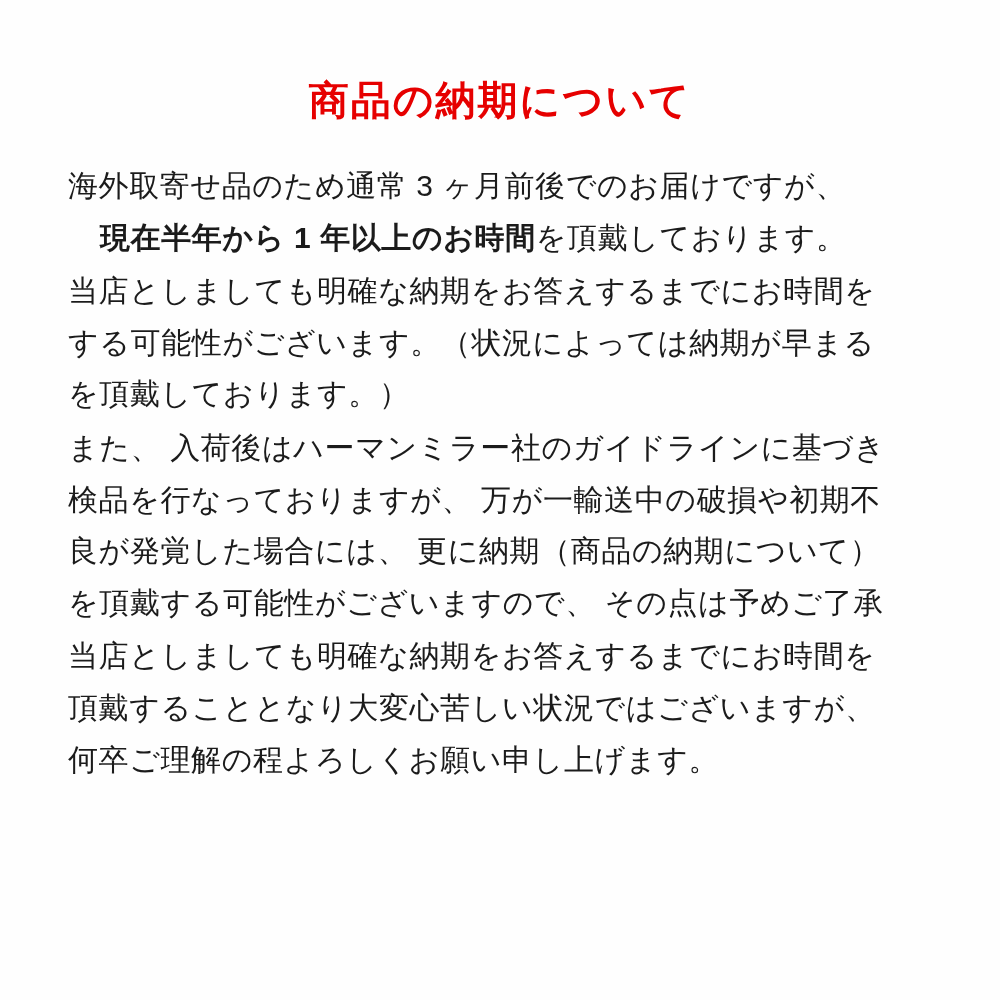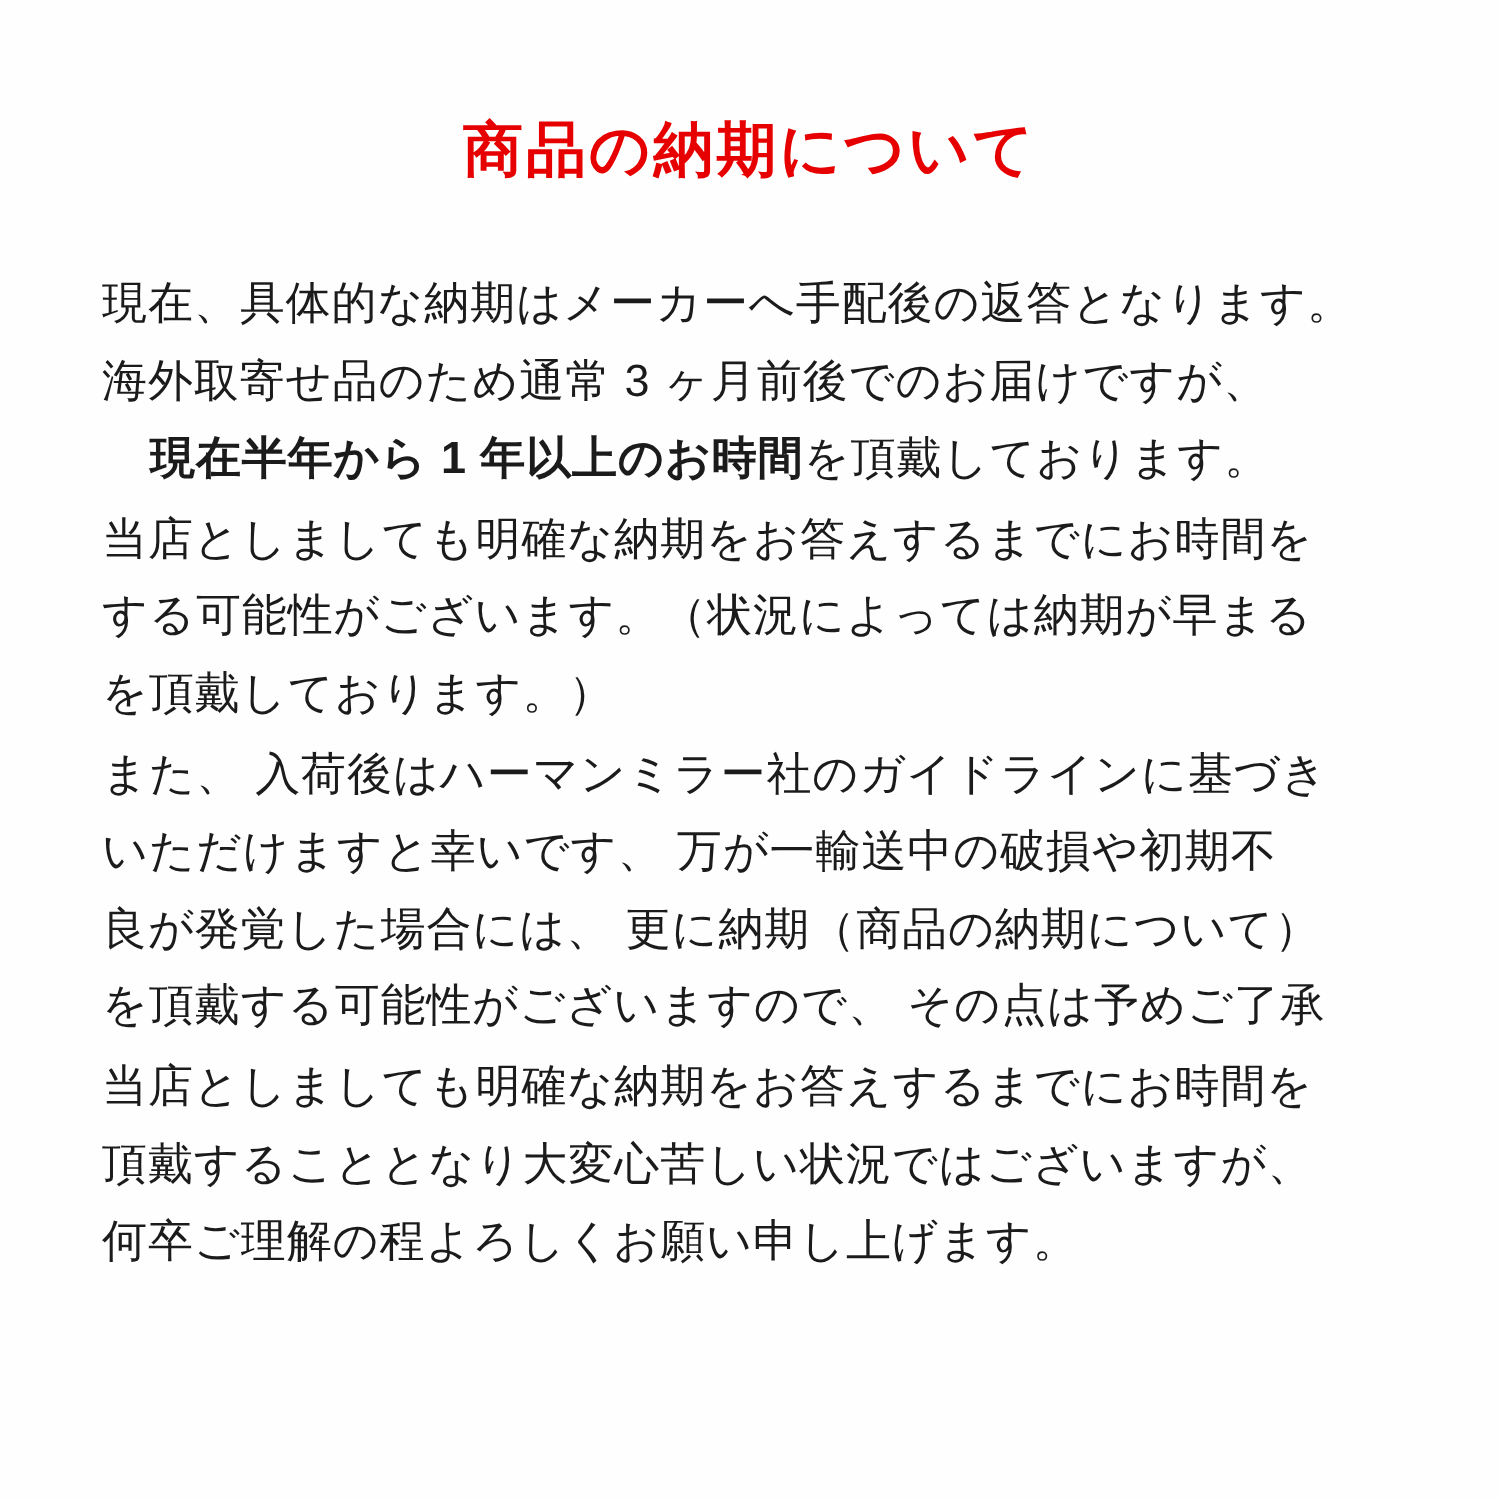--- a/index.html
+++ b/index.html
@@ -15,21 +15,20 @@
     overflow: hidden;
   }
   .notice {
     width: 1000px;
     height: 1000px;
     box-sizing: border-box;
     padding: 58px 68px 40px 68px;
     display: flex;
     flex-direction: column;
     align-items: stretch;
-    gap: 17px;
   }
   .notice-title {
     text-align: center;
     color: #e60000;
     font-size: 40px;
     font-weight: bold;
     letter-spacing: 2px;
     line-height: 1.2;
     margin: 18px 0 36px 0;
   }
@@ -52,32 +51,31 @@
     margin-left: 32px;
   }
 </style>
 </head>
 <body>
 
 <div class="notice">
   <h1 class="notice-title" style="color: rgb(230, 0, 0);">商品の納期について</h1>
   <div class="notice-body">
       <div class="para">
-        <span class="line"><span>現在、具体的な納期はメーカーへ手配後の返答となります。</span></span>
         <span class="line"><span>海外取寄せ品のため通常 3 ヶ月前後でのお届けですが、</span></span>
         <span class="line"><b>現在半年から 1 年以上のお時間</b><span>を頂戴しております。</span></span>
       </div>
       <div class="para">
         <span class="line"><span>当店としましても明確な納期をお答えするまでにお時間を</span></span>
         <span class="line"><span>する可能性がございます。（状況によっては納期が早まる</span></span>
         <span class="line"><span>を頂戴しております。）</span></span>
       </div>
       <div class="para">
         <span class="line"><span>また、 入荷後はハーマンミラー社のガイドラインに基づき</span></span>
-        <span class="line"><span>いただけますと幸いです、 万が一輸送中の破損や初期不</span></span>
+        <span class="line"><span>検品を行なっておりますが、 万が一輸送中の破損や初期不</span></span>
         <span class="line"><span>良が発覚した場合には、 更に納期（商品の納期について）</span></span>
         <span class="line"><span>を頂戴する可能性がございますので、 その点は予めご了承</span></span>
       </div>
       <div class="para">
         <span class="line"><span>当店としましても明確な納期をお答えするまでにお時間を</span></span>
         <span class="line"><span>頂戴することとなり大変心苦しい状況ではございますが、</span></span>
         <span class="line"><span>何卒ご理解の程よろしくお願い申し上げます。</span></span>
       </div>
     </div>
 </div>

